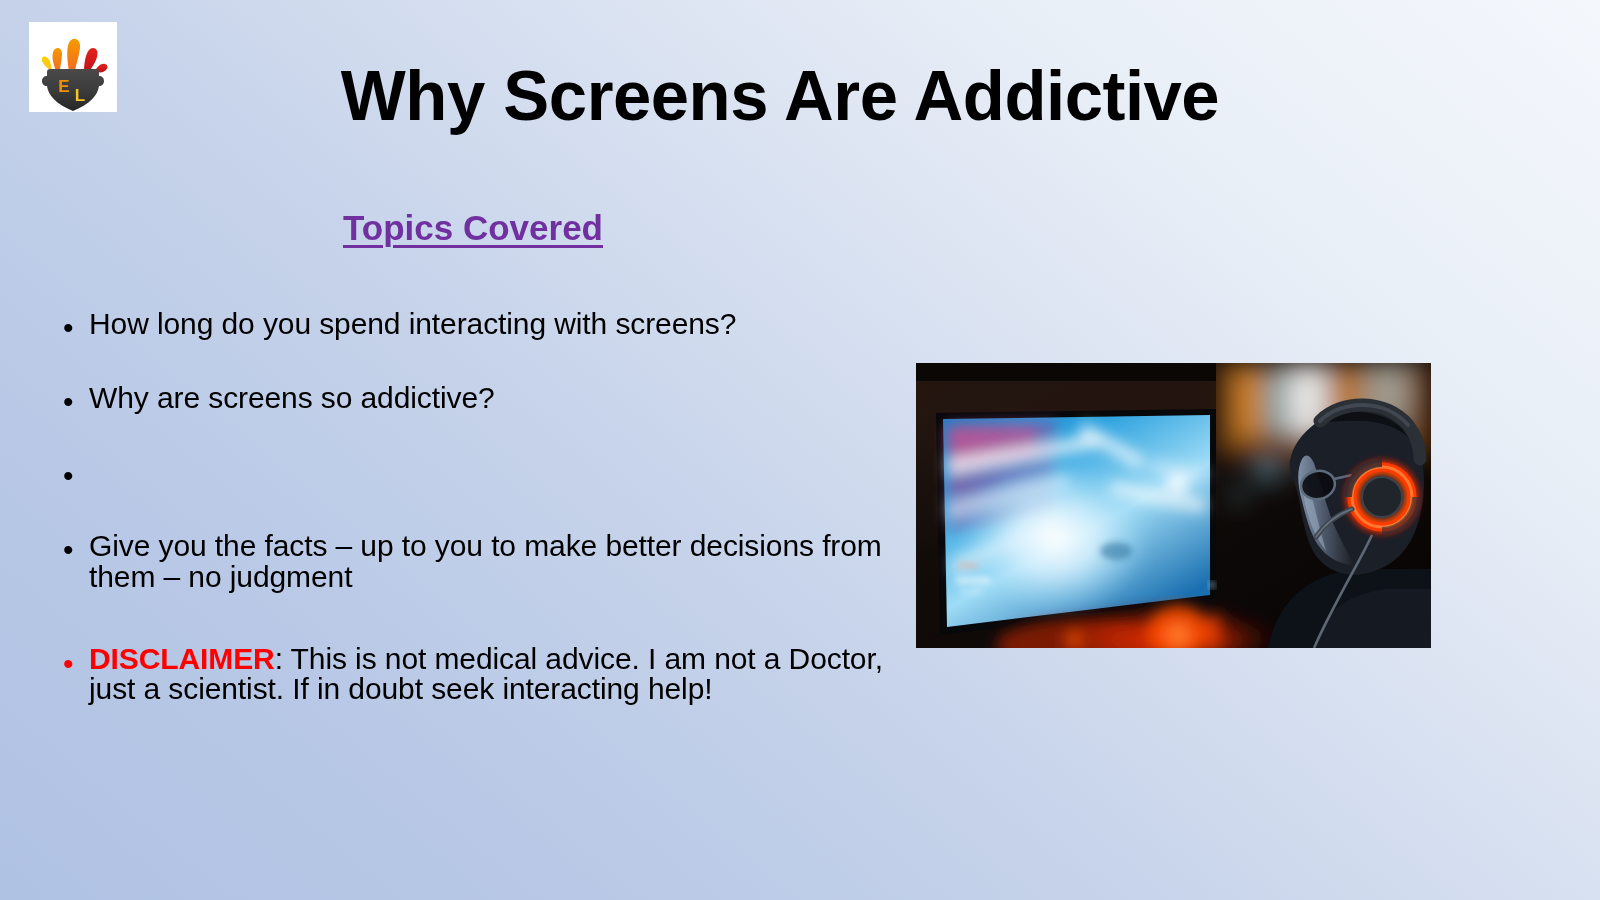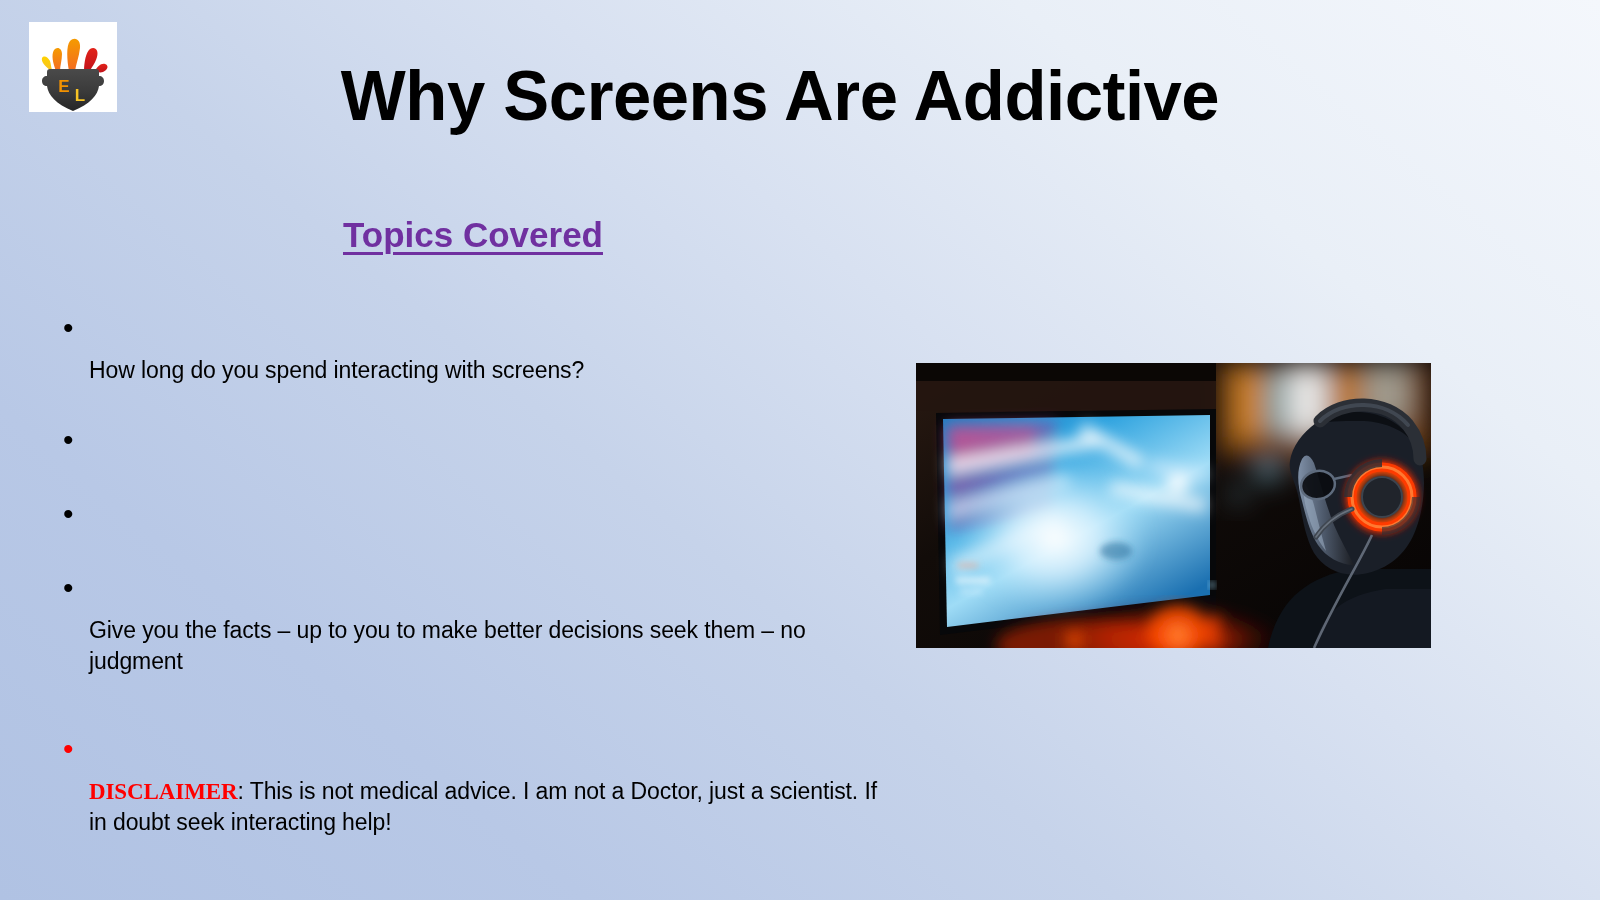--- a/index.html
+++ b/index.html
@@ -29,21 +29,21 @@
     font-size:71px;line-height:1.0;
     font-weight:bold;color:#000000;
     letter-spacing:-0.5px;
     transform:scaleX(0.97);
     transform-origin:center top;
     white-space:nowrap;
   }
 
   
   #topics-heading{
-    position:absolute;left:343px;top:215px;
+    position:absolute;left:343px;top:208px;
     font-size:35px;font-weight:bold;
     color:#7030A0;
     text-decoration:underline;
     text-underline-offset:5px;
     text-decoration-thickness:2.5px;
     letter-spacing:0px;
   }
 
   
   #bullets{
@@ -56,29 +56,28 @@
   .bullet .marker{
     flex:0 0 34px;
     font-size:30px;line-height:40px;
     color:#000000;
     text-align:left;
     padding-left:8px;
     box-sizing:border-box;
   }
   .bullet .btext{
     flex:1 1 auto;
-    font-size:23px;line-height:31px;
+    font-size:30px;line-height:31px;
     color:#000000;
     letter-spacing:-0.1px;
-    margin-top:47px;
   }
   .bullet.two-line{ margin-bottom:52px; }
   .bullet.disclaimer .marker{ color:#FF0000; }
   .bullet.disclaimer .btext{ line-height:30px; }
-  .dis-word{ color:#FF0000;font-weight:bold;font-family:Liberation Serif, serif; }
+  .dis-word{ color:#FF0000;font-weight:bold; }
 
   
   #photo{
     position:absolute;left:916px;top:363px;width:515px;height:285px;
     overflow:hidden;
     background:#0a0606;
   }
   #photo svg{display:block;width:100%;height:100%;}
 </style>
 </head>
@@ -130,29 +129,30 @@
 
   <div id="bullets">
 
     <div class="bullet">
       <span class="marker">•</span>
       <span class="btext">How long do you spend interacting with screens?</span>
     </div>
 
     <div class="bullet">
       <span class="marker">•</span>
+      <span class="btext">Why are screens so addictive?</span>
     </div>
 
     <div class="bullet">
       <span class="marker">•</span>
     </div>
 
     <div class="bullet two-line">
       <span class="marker">•</span>
-      <span class="btext">Give you the facts – up to you to make better decisions seek them – no judgment</span>
+      <span class="btext">Give you the facts – up to you to make better decisions from them – no judgment</span>
     </div>
 
     <div class="bullet disclaimer">
       <span class="marker">•</span>
       <span class="btext"><span class="dis-word">DISCLAIMER</span><span>: This is not medical advice. I am not a Doctor, just a scientist. If in doubt seek interacting help!</span></span>
     </div>
 
   </div>
 
   <div id="photo">

